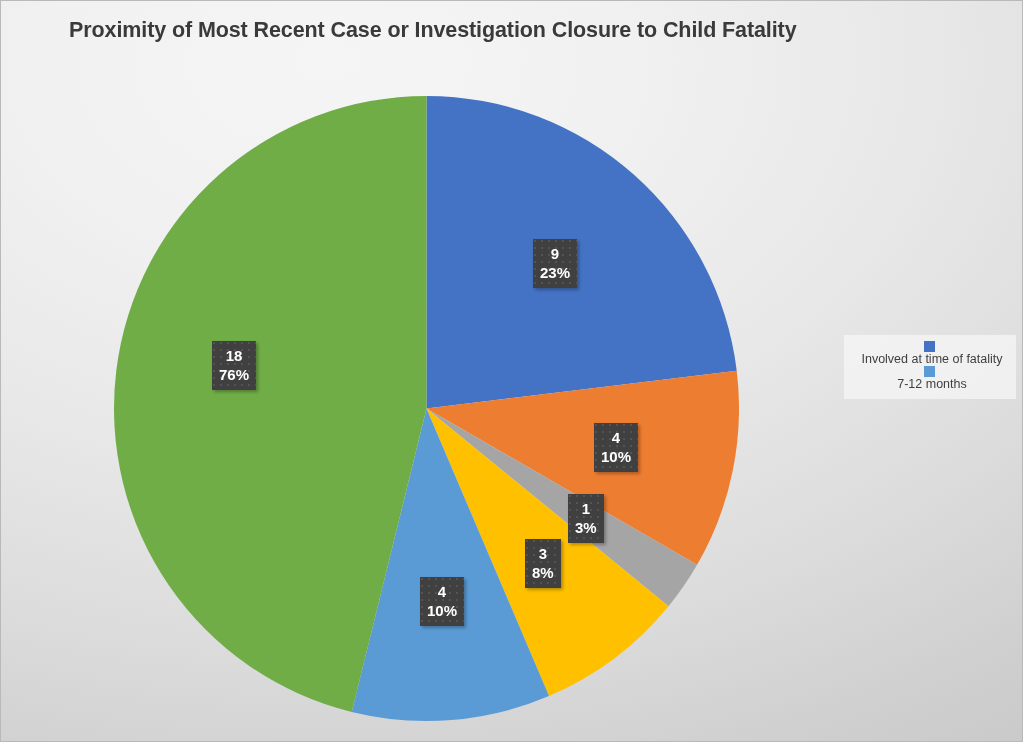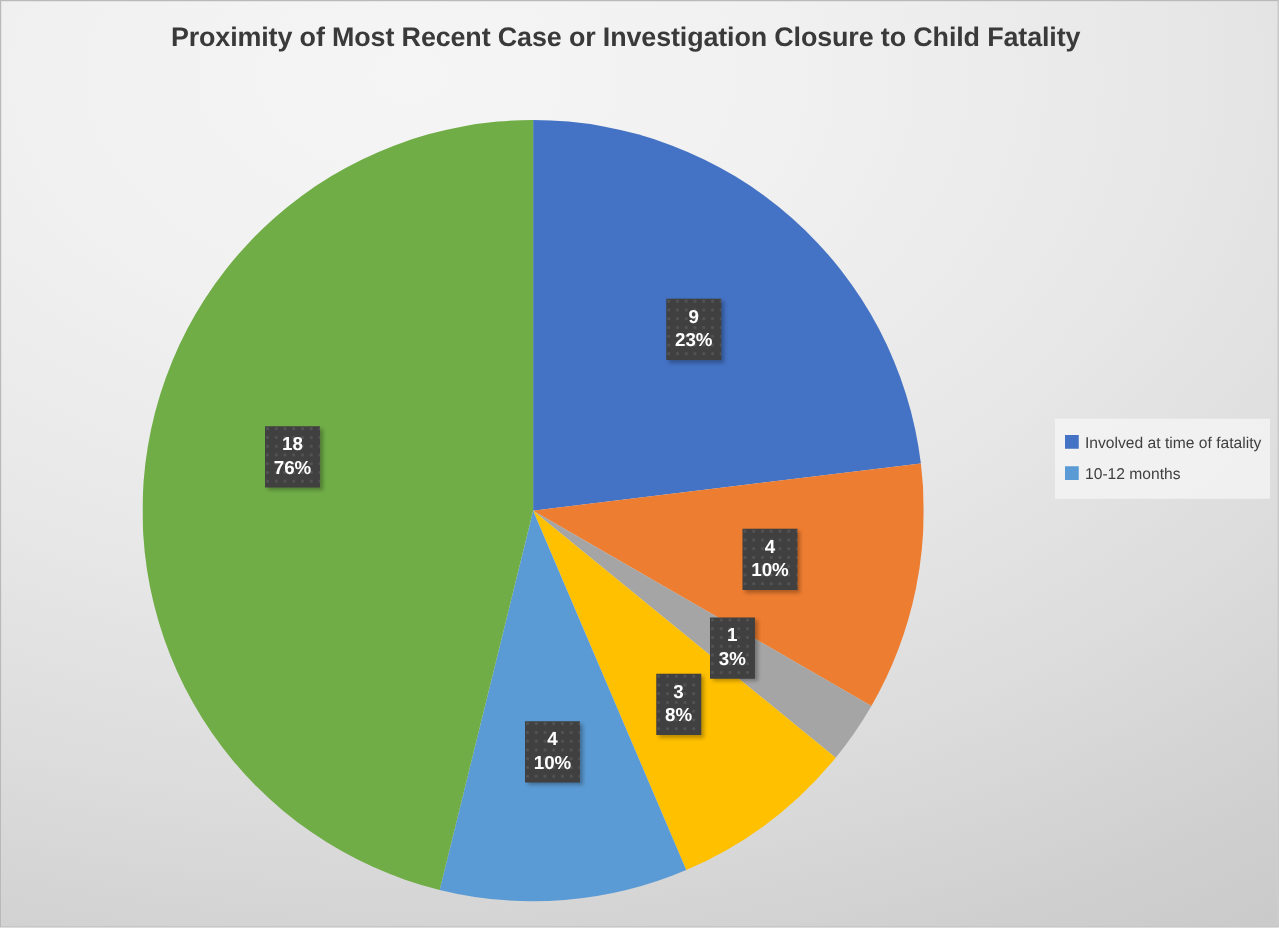--- a/index.html
+++ b/index.html
@@ -24,24 +24,23 @@
         #e8e8e8 45%,
         #dcdcdc 66%,
         #cfcfcf 84%,
         #c6c6c6 100%);
     border: 1px solid #b9b9b9;
   }
 
   
   .chart-title {
     position: absolute;
-    left: 48px;
+    left: 68px;
     top: 14px;
     width: 903px;
-    text-align: center;
     color: #3a3a3a;
     font-size: 21.5px;
     font-weight: bold;
     line-height: 30px;
     letter-spacing: -0.1px;
   }
   .chart-title .line2 { display: block; }
 
   
   .pie-wrap {
@@ -80,20 +79,21 @@
     top: 334px;
     width: 172px;
     padding: 6px 4px 8px 8px;
     box-sizing: border-box;
     background: rgba(247,247,247,0.72);
   }
   .legend-item {
     display: flex;
     align-items: center;
     height: 25px;
+    flex-direction: column;
   }
   .legend-swatch {
     width: 11px;
     height: 11px;
     flex: 0 0 11px;
     margin-right: 5px;
   }
   .legend-text {
     color: #3f3f3f;
     font-size: 12.5px;
@@ -151,18 +151,18 @@
     </div>
 
   <div class="legend">
     <div id="legend-items">
         <div class="legend-item">
           <span class="legend-swatch" style="background: rgb(68, 114, 196);"></span>
           <span class="legend-text">Involved at time of fatality</span>
         </div>
         <div class="legend-item">
           <span class="legend-swatch" style="background: rgb(91, 155, 213);"></span>
-          <span class="legend-text">10-12 months</span>
+          <span class="legend-text">7-12 months</span>
         </div>
       </div>
   </div>
 
 </div>
 
 </body></html>

